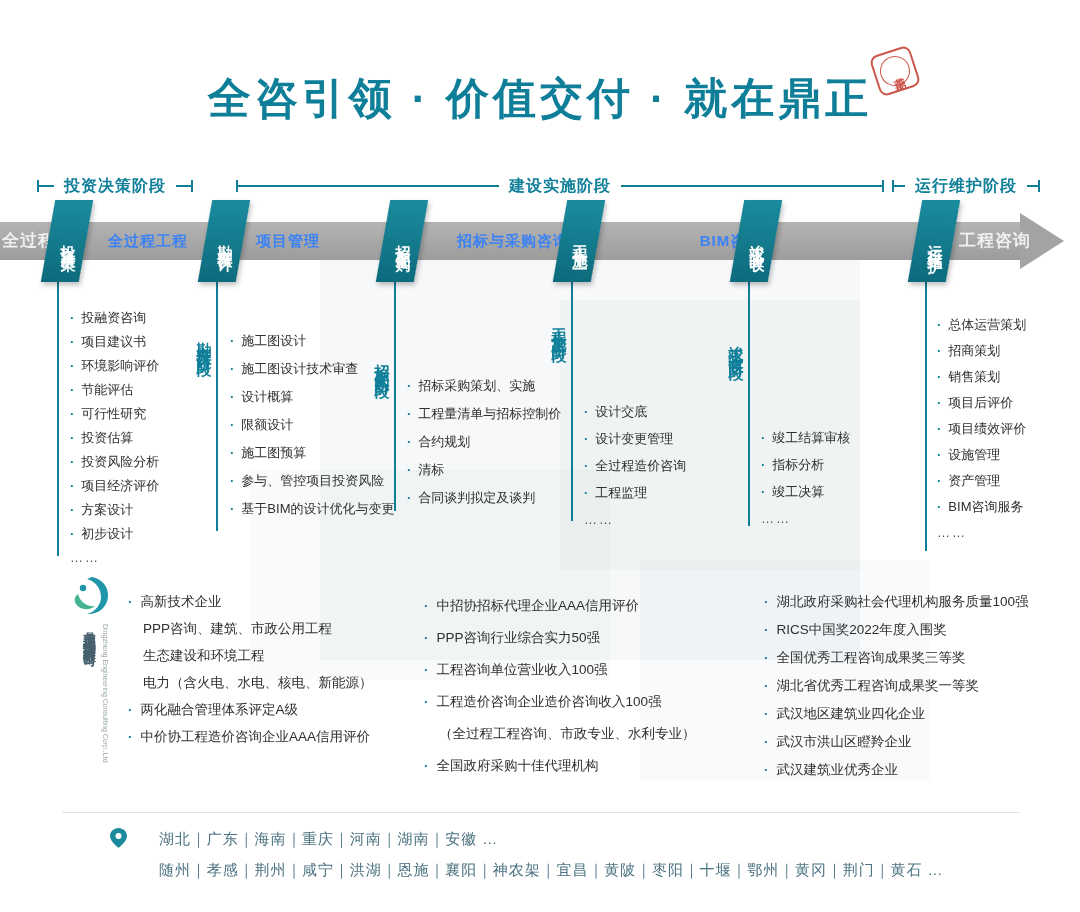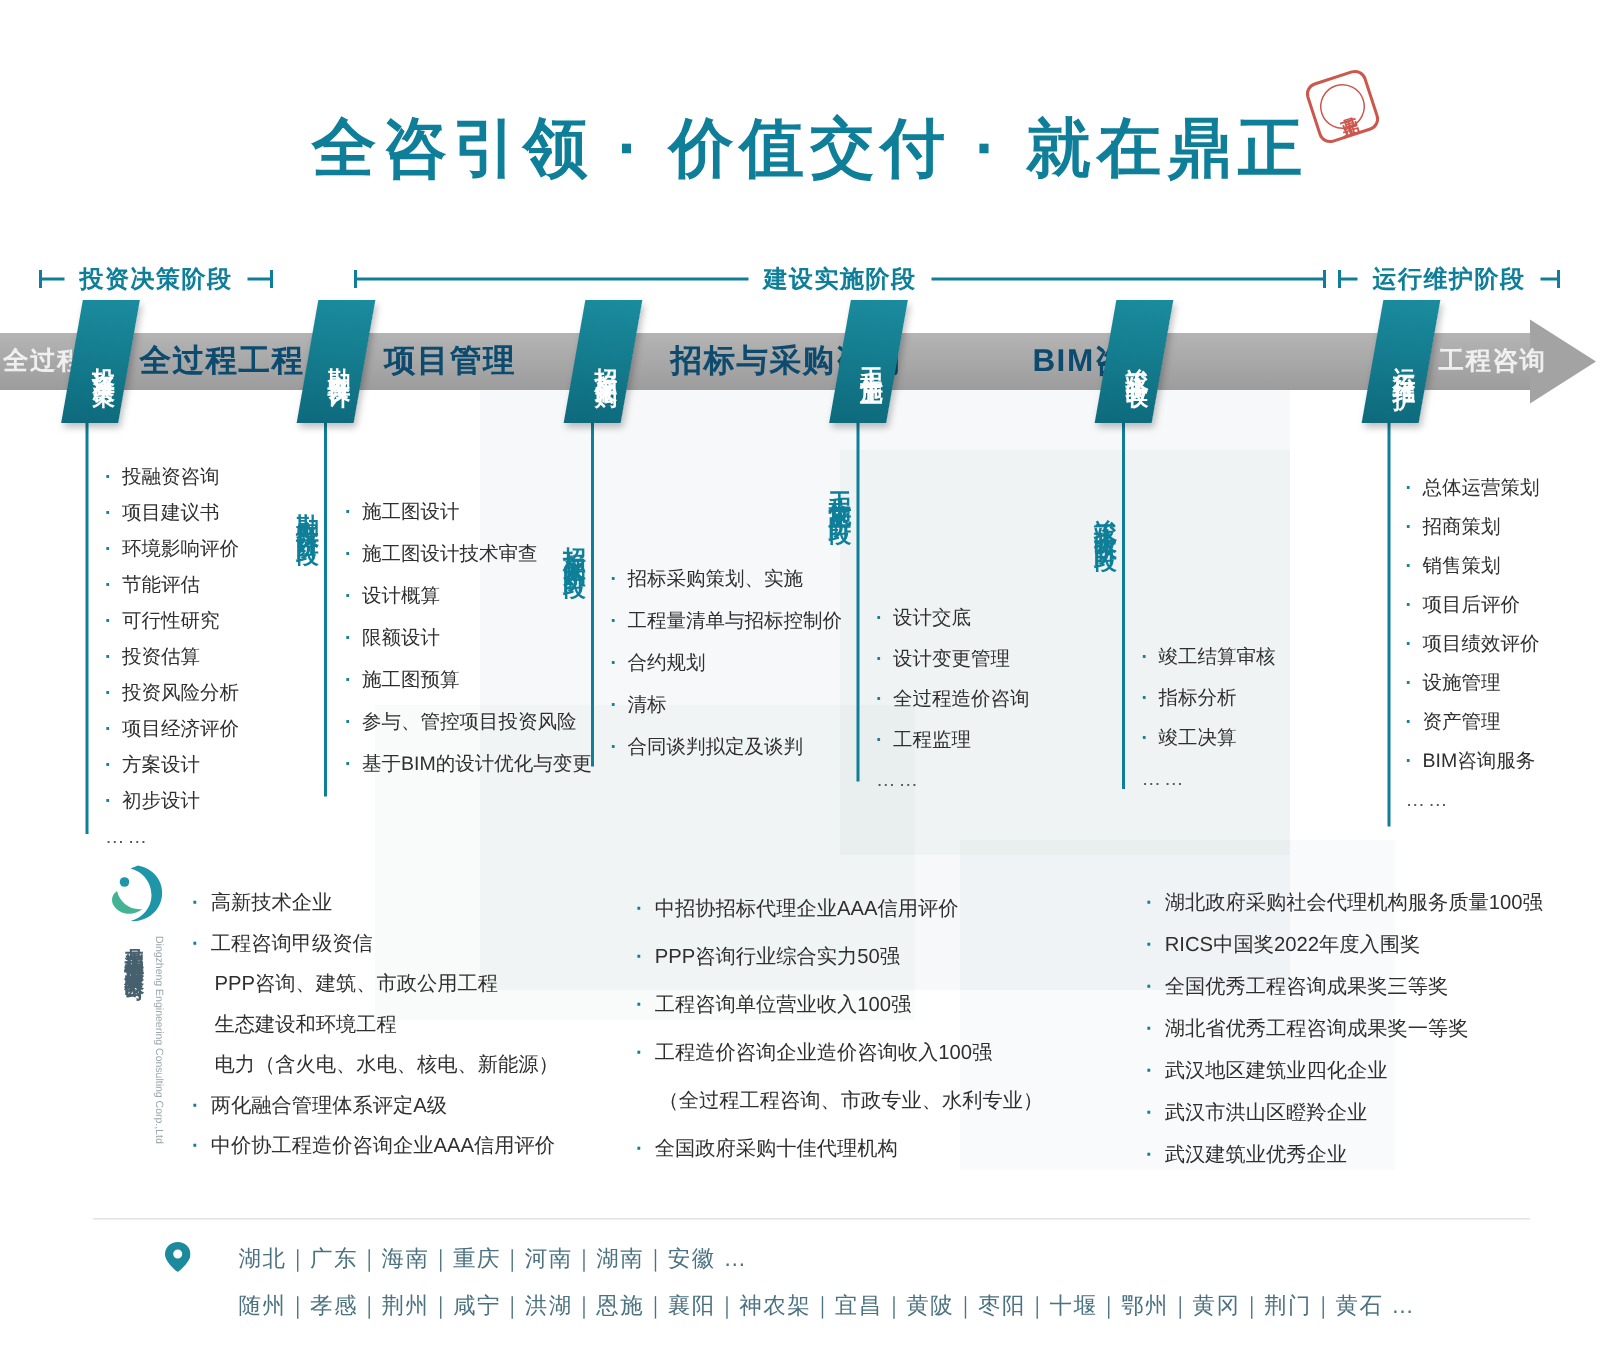--- a/index.html
+++ b/index.html
@@ -28,22 +28,22 @@
                   color:var(--teal,#0f7f99); }
   .ph-tick { width:2px; height:12px; background:var(--teal,#0f7f99); }
   .ph-line { flex:1; height:2px; background:var(--teal,#0f7f99); }
   .ph-label { font-size:16px; font-weight:bold; padding:0 10px; white-space:nowrap; letter-spacing:1px; }
 
   .banner { position:absolute; left:0; top:222px; width:1022px; height:38px;
             background:linear-gradient(180deg,#b4b4b4,#9c9c9c); }
   .banner-head { position:absolute; left:1020px; top:213px; width:0; height:0;
                  border-top:28px solid transparent; border-bottom:28px solid transparent;
                  border-left:44px solid #a3a3a3; }
-  .bseg { position:absolute; top:222px; height:38px; line-height:38px; color:#0c4a6e;
-          font-size:21px; font-weight:bold; letter-spacing:1px; white-space:nowrap; z-index:2; }
+  .bseg { position:absolute; top:222px; height:38px; line-height:38px; color:#3b82f6;
+          font-size:15px; font-weight:bold; letter-spacing:1px; white-space:nowrap; z-index:2; }
   .bseg.outline { color:rgba(255,255,255,.82); font-size:17px; z-index:1; }
 
   .ribbon { position:absolute; top:200px; width:38px; height:82px; z-index:3;
             background:linear-gradient(185deg,#1a8c9e 0%,#0d6a7c 100%);
             transform:skewX(-10deg); box-shadow:2px 3px 5px rgba(0,0,0,.25);
             display:flex; align-items:center; justify-content:center; }
   .ribbon-text { transform:skewX(10deg); writing-mode:vertical-rl; color:#fff;
                  font-size:15px; font-weight:bold; letter-spacing:4px; }
 
   .vline { position:absolute; width:2px; background:var(--teal,#0f7f99); z-index:1; }
@@ -80,21 +80,21 @@
   <div class="wm wm1"></div>
   <div class="wm wm2"></div>
   <div class="wm wm3"></div>
   <div class="wm wm4"></div>
 
   <h1 class="title">全咨引领 · 价值交付 · 就在鼎正</h1>
   <div class="seal">
     <span class="seal-text">鼎正</span>
   </div>
 
-  <div class="phase-header" style="left:26px;width:156px">
+  <div class="phase-header" style="left:37px;width:156px">
     <span class="ph-tick"></span>
       <span class="ph-line"></span>
     <span class="ph-label">投资决策阶段</span>
     <span class="ph-line"></span>
       <span class="ph-tick"></span>
   </div>
   <div class="phase-header" style="left:236px;width:648px">
     <span class="ph-tick"></span>
       <span class="ph-line"></span>
     <span class="ph-label">建设实施阶段</span>
@@ -213,21 +213,20 @@
       <path d="M22 3c10 2 17 10 16 20-1 11-11 18-21 17 8-2 14-9 14-17 0-9-6-16-14-18z" fill="#1e96a8"></path>
       <path d="M8 20c2 8 9 13 17 12-6 5-15 4-19-2-2-3-2-7 2-10z" fill="#43b394"></path>
       <circle cx="13" cy="14" r="3.2" fill="#1e96a8"></circle>
     </svg>
   </div>
   <div class="company-name-v">鼎正工程咨询股份有限公司</div>
   <div class="company-name-en">Dingzheng Engineering Consulting Corp.,Ltd</div>
 
   <div class="qual-col" style="left:128px;top:588px;width:290px;line-height:27px">
     <div class="q-item q-main">高新技术企业</div>
-    <div class="q-item q-main">工程咨询甲级资信</div>
     <div class="q-item q-sub">PPP咨询、建筑、市政公用工程</div>
     <div class="q-item q-sub">生态建设和环境工程</div>
     <div class="q-item q-sub">电力（含火电、水电、核电、新能源）</div>
     <div class="q-item q-main">两化融合管理体系评定A级</div>
     <div class="q-item q-main">中价协工程造价咨询企业AAA信用评价</div>
   </div>
 
   <div class="qual-col" style="left:424px;top:590px;width:300px;line-height:32px">
     <div class="q-item q-main">中招协招标代理企业AAA信用评价</div>
     <div class="q-item q-main">PPP咨询行业综合实力50强</div>

